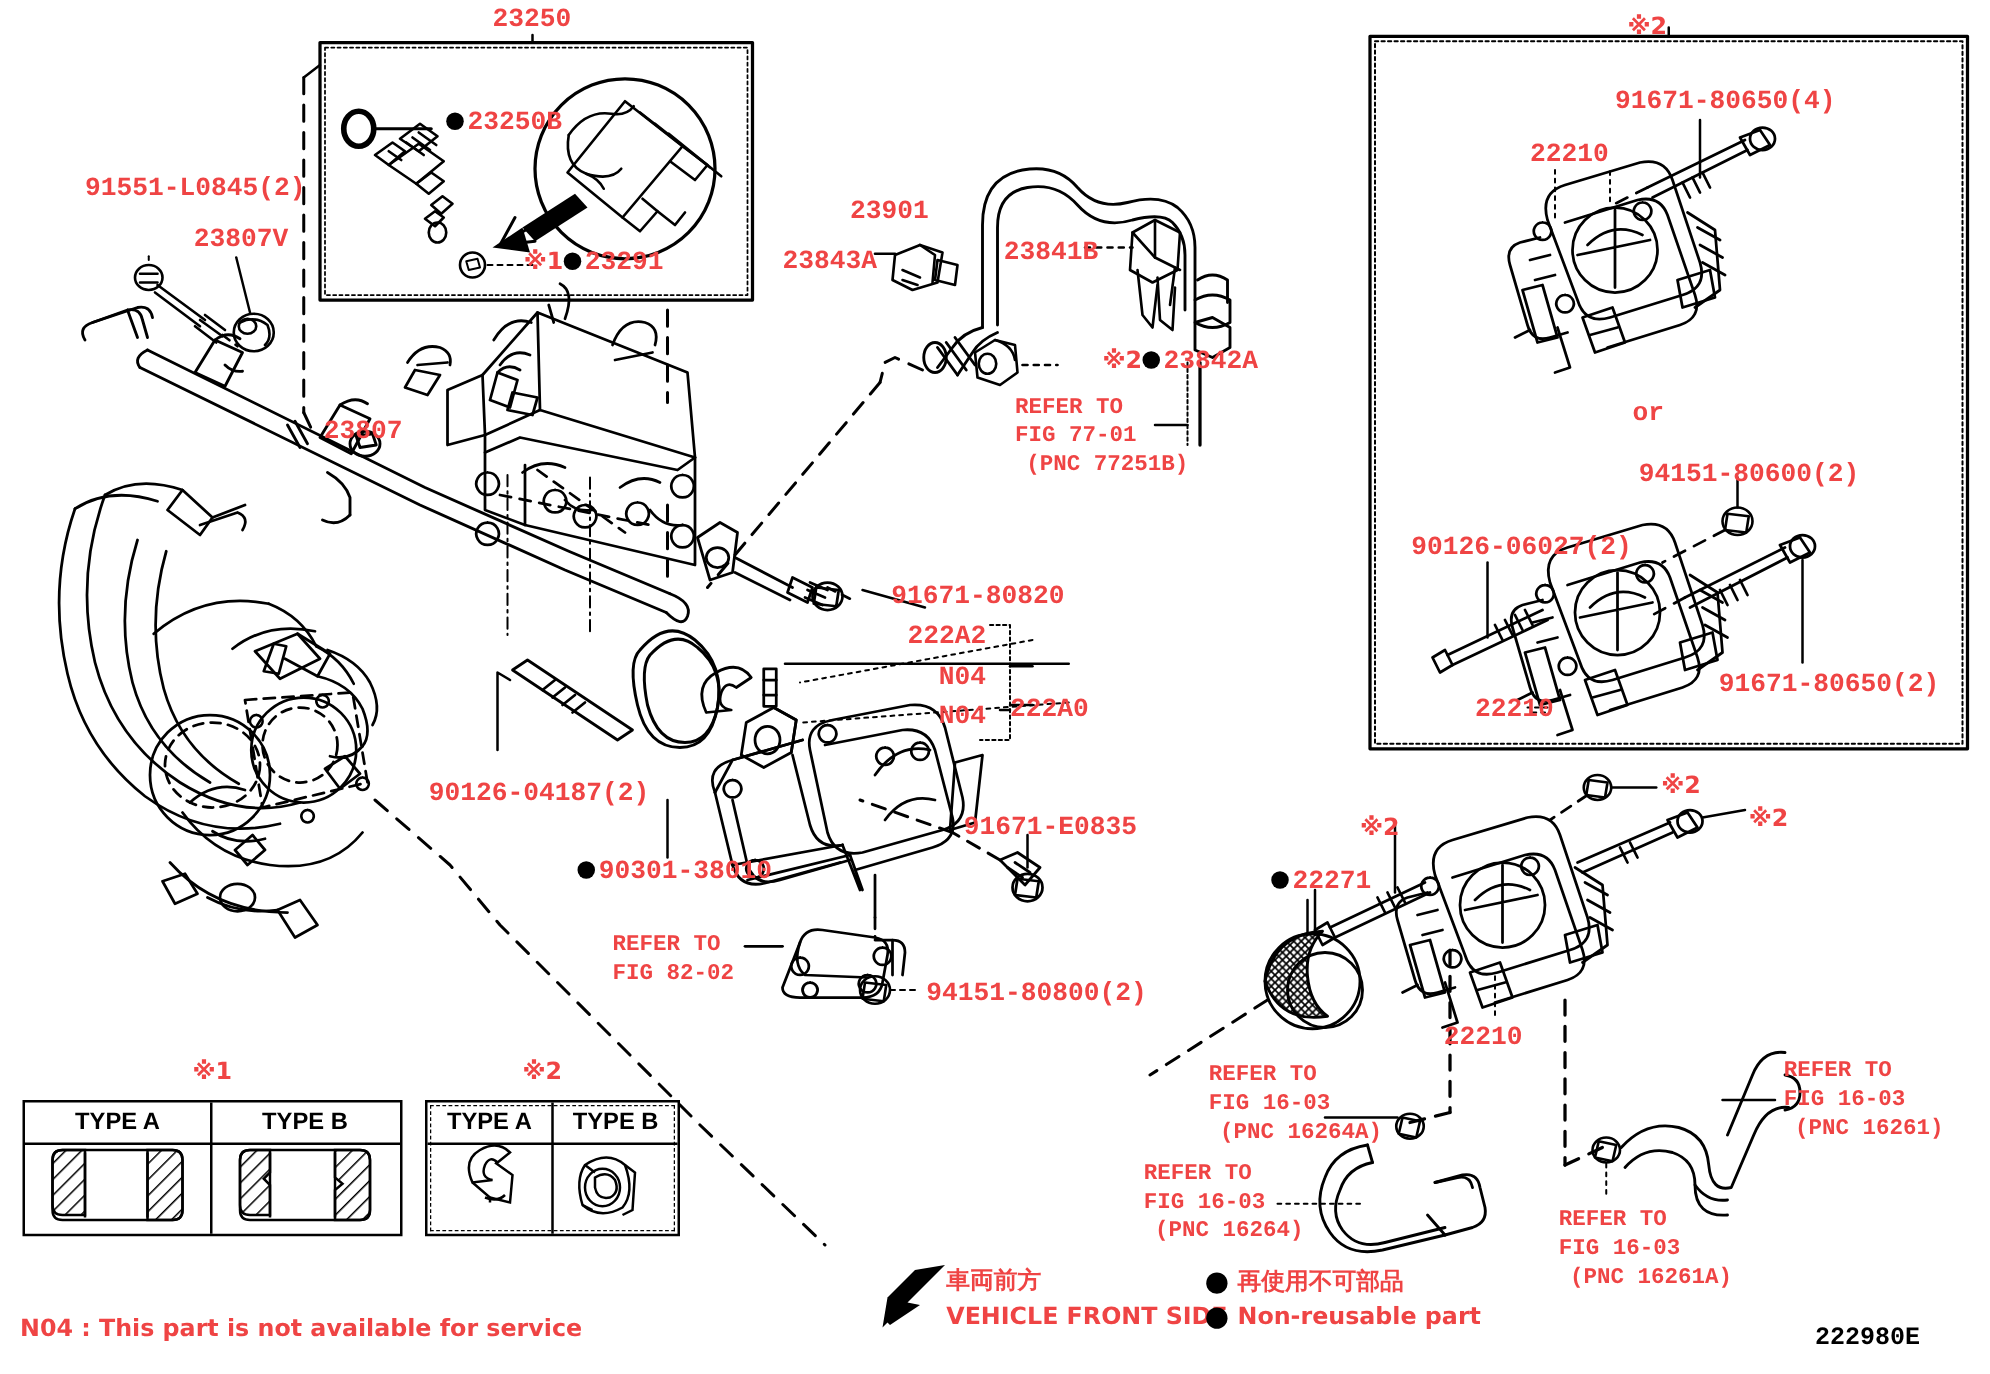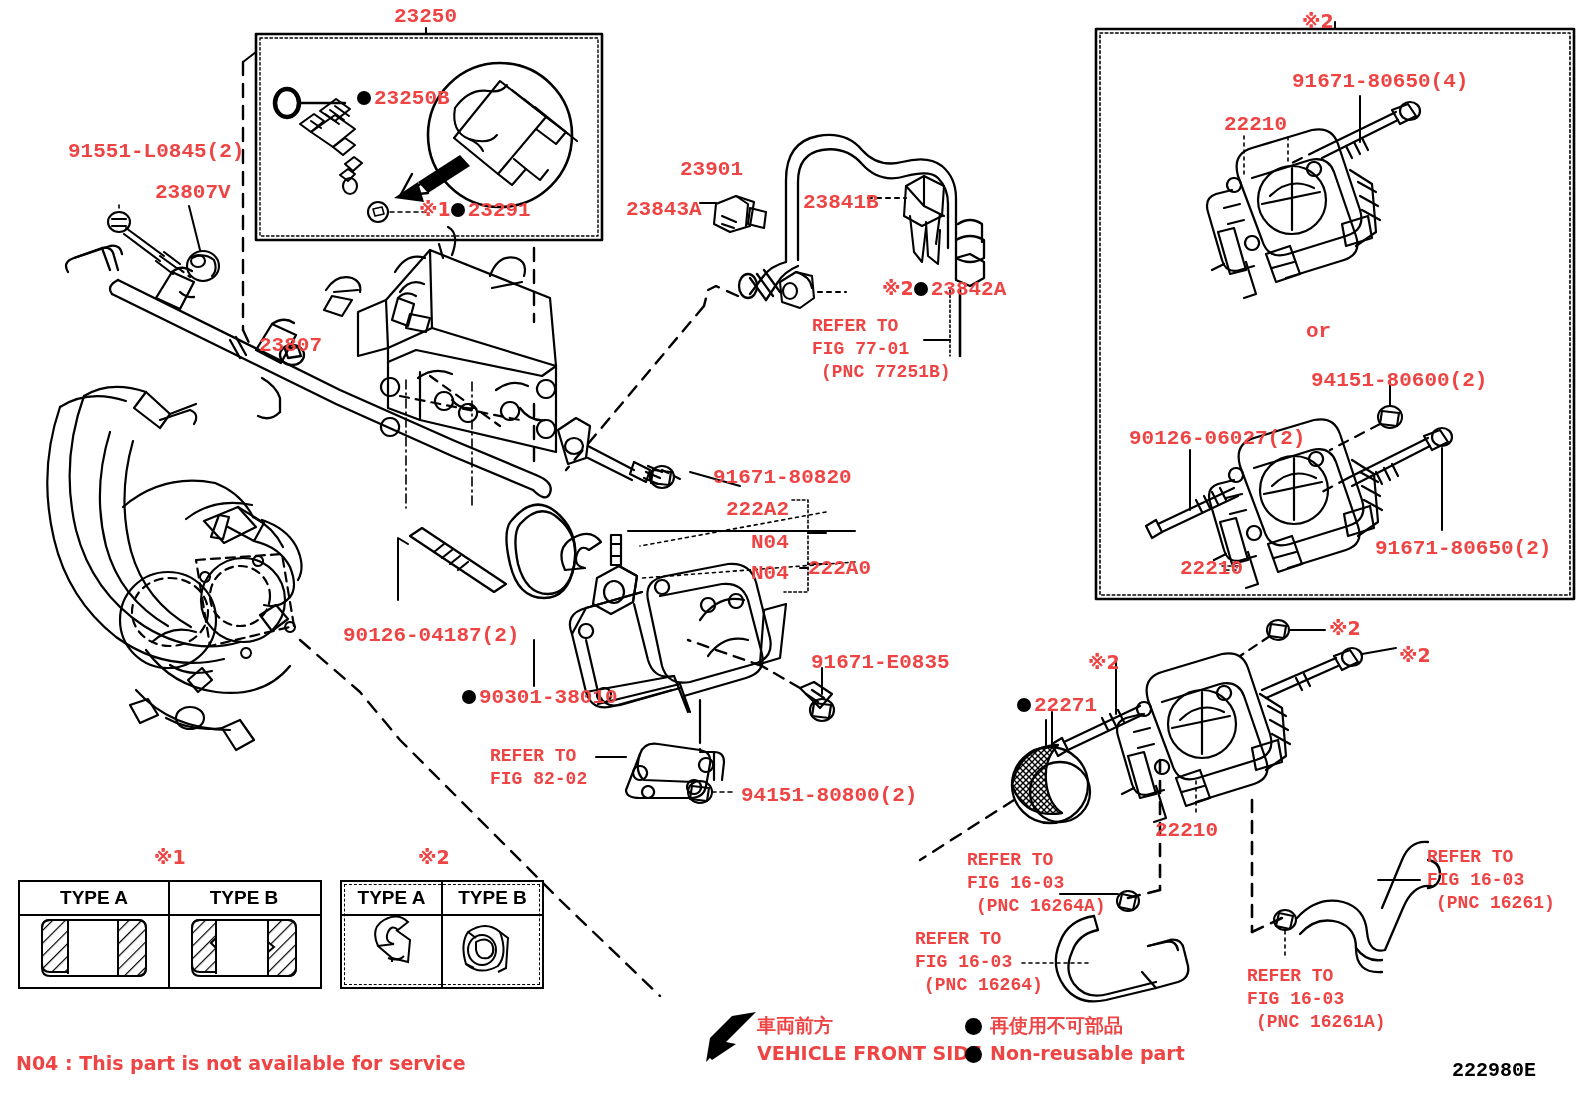--- a/index.html
+++ b/index.html
@@ -547,21 +547,21 @@
       <div class="lbl pn" style="left: 626px; top: 198px;"><span>23843A</span></div>
       <div class="lbl pn" style="left: 803px; top: 191px;"><span>23841B</span></div>
       <div class="lbl pn" style="left: 882px; top: 277px;"><span class="kome">※2</span><span class="dot"></span><span>23842A</span></div>
       <div class="lbl pn" style="left: 713px; top: 466px;"><span>91671-80820</span></div>
       <div class="lbl pn" style="left: 726px; top: 498px;"><span>222A2</span></div>
       <div class="lbl pn" style="left: 751px; top: 531px;"><span>N04</span></div>
       <div class="lbl pn" style="left: 751px; top: 562px;"><span>N04</span></div>
       <div class="lbl pn" style="left: 808px; top: 557px;"><span>222A0</span></div>
       <div class="lbl pn" style="left: 343px; top: 624px;"><span>90126-04187(2)</span></div>
       <div class="lbl pn" style="left: 462px; top: 686px;"><span class="dot"></span><span>90301-38010</span></div>
-      <div class="lbl pn" style="left: 811px; top: 651px;"><span>91671-E0835</span></div>
+      <div class="lbl pn" style="left: 771px; top: 651px;"><span>91671-E0835</span></div>
       <div class="lbl pn" style="left: 741px; top: 784px;"><span>94151-80800(2)</span></div>
       <div class="lbl pn" style="left: 1292px; top: 70px;"><span>91671-80650(4)</span></div>
       <div class="lbl pn" style="left: 1224px; top: 113px;"><span>22210</span></div>
       <div class="lbl pn" style="left: 1306px; top: 304px; margin-top: 16px;"><span>or</span></div>
       <div class="lbl pn" style="left: 1311px; top: 369px;"><span>94151-80600(2)</span></div>
       <div class="lbl pn" style="left: 1129px; top: 427px;"><span>90126-06027(2)</span></div>
       <div class="lbl pn" style="left: 1375px; top: 537px;"><span>91671-80650(2)</span></div>
       <div class="lbl pn" style="left: 1180px; top: 557px;"><span>22210</span></div>
       <div class="lbl pn" style="left: 1017px; top: 694px;"><span class="dot"></span><span>22271</span></div>
       <div class="lbl pn" style="left: 1155px; top: 819px;"><span>22210</span></div>
@@ -641,21 +641,21 @@
         <ellipse cx="140" cy="36" rx="14" ry="15"></ellipse>
         <path d="M134,28 q10,-6 16,2 q4,10 -4,14 q-10,2 -12,-8 z"></path>
         <path d="M158,18 l8,6 -2,30 -8,4"></path>
         <path d="M126,18 l8,6 M124,50 l8,4"></path>
       </g>
     </svg>
   </div>
 
   <div class="lbl legend-txt" style="left:16px;top:1050px;font-family:'DejaVu Sans',sans-serif;">N04 : This part is not available for service</div>
 
-  <div class="lbl legend-txt jp" style="left:757px;top:1012px;">車両前方</div>
+  <div class="lbl legend-txt jp" style="left:757px;top:1012px;font-family:Liberation Serif, serif;">車両前方</div>
   <div class="lbl legend-txt" style="left:757px;top:1040px;font-family:'DejaVu Sans',sans-serif;">VEHICLE FRONT SIDE</div>
 
   <div style="position:absolute;left:965px;top:1018px;width:17px;height:17px;border-radius:50%;background:#000;"></div>
   <div class="lbl legend-txt jp" style="left:990px;top:1012px;">再使用不可部品</div>
   <div style="position:absolute;left:965px;top:1046px;width:17px;height:17px;border-radius:50%;background:#000;"></div>
   <div class="lbl legend-txt" style="left:990px;top:1040px;font-family:'DejaVu Sans',sans-serif;">Non-reusable part</div>
 
   <div class="fig-code" style="left:1452px;top:1059px;">222980E</div>
 
 </div>

